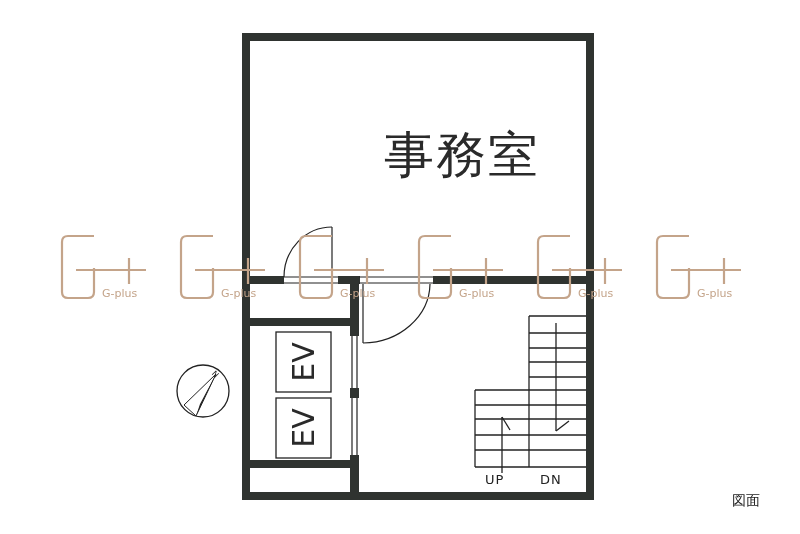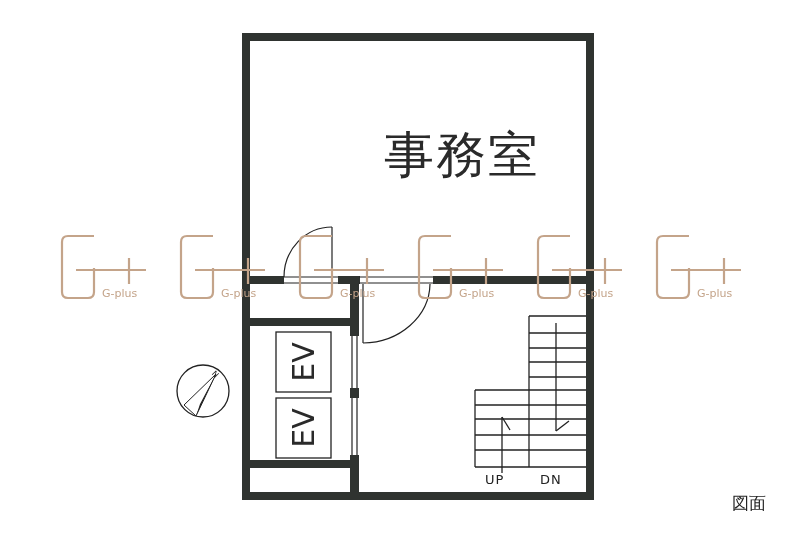--- a/index.html
+++ b/index.html
@@ -8,21 +8,21 @@
     svg { position: absolute; left: 0; top: 0; }
     .room-label { position: absolute; left: 300px; top: 122px; width: 240px;
                   text-align: right; font-size: 50px; color: #2a2a2a;
                   font-family: "DejaVu Sans", sans-serif; letter-spacing: 2px; }
     .ev-label { position: absolute; font-size: 30px; color: #2a2a2a;
                 font-family: "DejaVu Sans", sans-serif; transform: rotate(-90deg);
                 transform-origin: center center; width: 52px; height: 34px;
                 line-height: 34px; text-align: center; }
     .stair-label { position: absolute; font-size: 13px; color: #222;
                    font-family: "DejaVu Sans", sans-serif; letter-spacing: 1px; }
-    .caption { position: absolute; left: 732px; top: 492px; font-size: 17px;
+    .caption { position: absolute; left: 732px; top: 492px; font-size: 14px;
                color: #222; font-family: "DejaVu Sans", sans-serif; }
     .wm-text { position: absolute; font-size: 11px; color: #c4a48a;
                font-family: "DejaVu Sans", sans-serif; }
   </style>
 </head>
 <body>
 
 <svg width="800" height="534" viewBox="0 0 800 534">
 
   <g fill="#2f3330">

